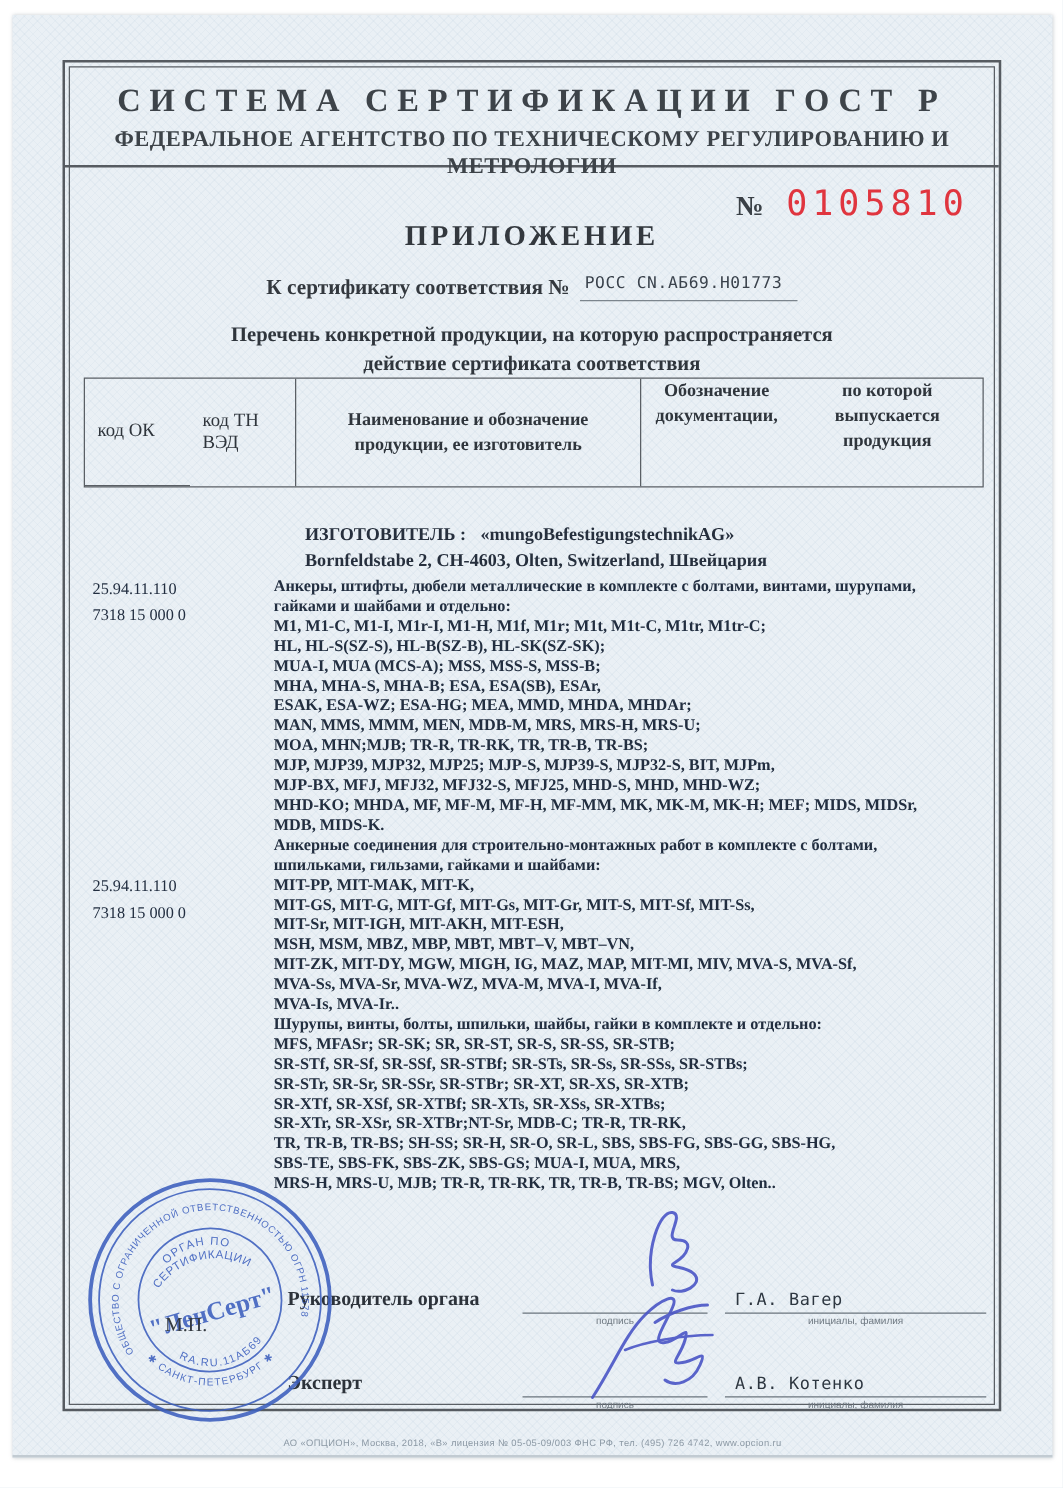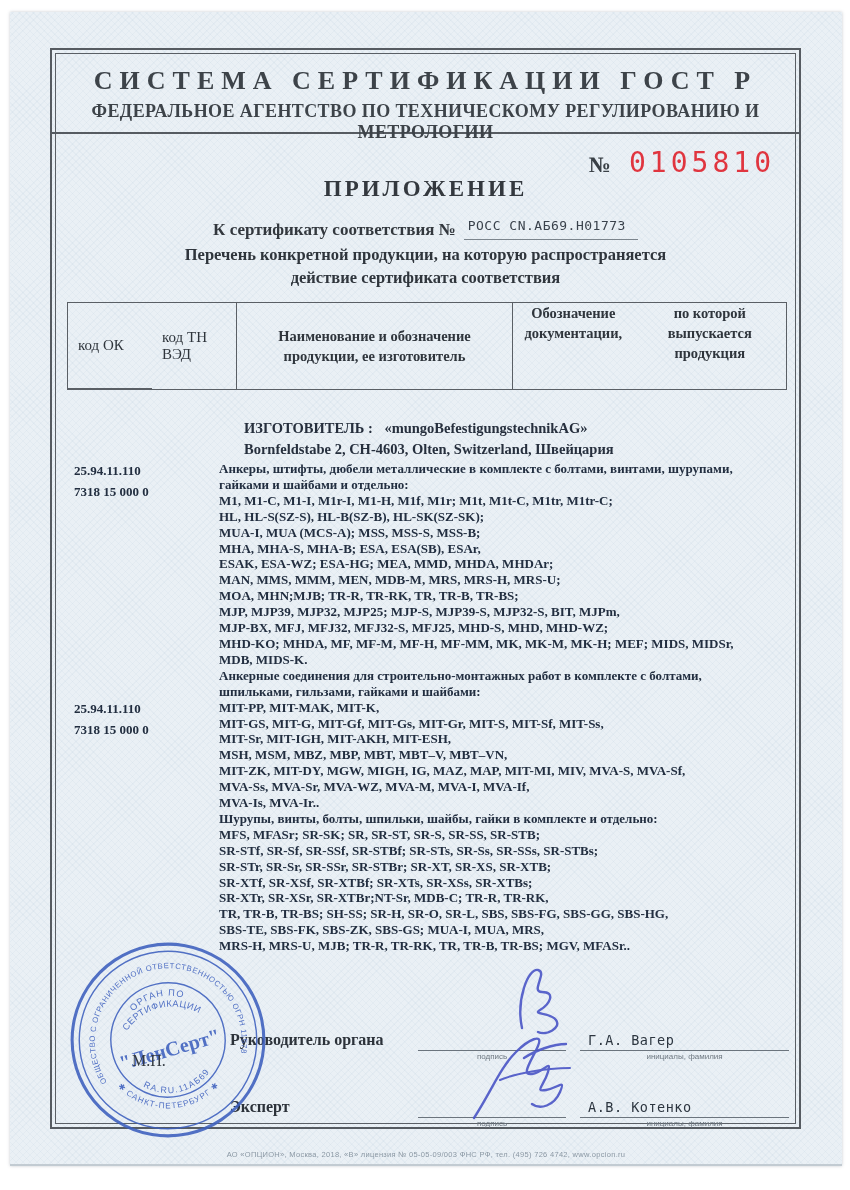--- a/index.html
+++ b/index.html
@@ -34,34 +34,34 @@
   .doc-title{position:absolute;top:126px;left:0;right:0;text-align:center;font-size:23px;font-weight:bold;letter-spacing:3px;color:#33383e;}
 
   .certline{position:absolute;top:170px;left:0;right:0;text-align:center;color:#33383e;}
   .certline .lbl{font-size:17px;font-weight:bold;}
   .certline .certnum{
     display:inline-block;vertical-align:baseline;position:relative;top:-5px;margin-left:4px;
     font-family:"DejaVu Sans Mono","Liberation Mono",monospace;font-size:13px;color:#3a424c;
     border-bottom:1px solid #7c858d;padding:0 12px 6px 4px;letter-spacing:0.5px;
   }
 
-  .subtitle{position:absolute;top:193px;left:0;right:0;text-align:center;font-weight:bold;font-size:16.5px;line-height:23px;color:#2f353c;}
+  .subtitle{position:absolute;top:206px;left:0;right:0;text-align:center;font-weight:bold;font-size:16.5px;line-height:23px;color:#2f353c;}
 
   .thead{position:absolute;left:15px;top:252px;width:718px;height:86px;border:1px solid #5a5f65;display:flex;}
   .thead .c1{width:168px;border-right:1px solid #5a5f65;display:flex;flex-direction:row;}
   .thead .c1 > div{flex:1;display:flex;align-items:center;padding-left:10px;font-size:15px;color:#2f353c;}
   .thead .c1 .c1a{border-bottom:1px solid #5a5f65;}
   .thead .c2{width:275px;border-right:1px solid #5a5f65;display:flex;flex-direction:column;justify-content:center;text-align:center;font-size:14.5px;line-height:20px;color:#2f353c;font-weight:600;}
   .thead .c3{flex:1;display:flex;flex-direction:row;justify-content:center;text-align:center;font-size:14.5px;line-height:20px;color:#2f353c;font-weight:600;}
 
   .manuf{position:absolute;left:192px;top:368px;font-size:14.5px;font-weight:bold;color:#262f3d;line-height:21px;}
 
   .pbody{position:absolute;left:167px;top:411px;width:575px;}
   .pline{font-size:13px;font-weight:bold;color:#222e40;line-height:15.9px;white-space:nowrap;}
-  .codes{position:absolute;left:22px;font-size:13px;font-weight:bold;color:#222e40;line-height:20.5px;white-space:nowrap;}
+  .codes{position:absolute;left:22px;font-size:13px;font-weight:normal;color:#222e40;line-height:20.5px;white-space:nowrap;}
   .codes1{top:411px;}
   .codes2{top:649px;}
 
   .sigrow{position:absolute;left:178px;right:10px;height:34px;}
   .sigrow1{top:981px;}
   .sigrow2{top:1048px;}
   .sig-label{position:absolute;left:0;top:0;font-size:16px;font-weight:bold;color:#2c323a;}
   .sig-line1{position:absolute;left:188px;top:19px;width:148px;border-bottom:1px solid #6b747d;}
   .sig-cap1{position:absolute;left:188px;top:21px;width:148px;text-align:center;font-family:"Liberation Sans","DejaVu Sans",sans-serif;font-size:8px;color:#6e7881;}
   .sig-name{position:absolute;left:358px;top:1px;font-family:"DejaVu Sans Mono","Liberation Mono",monospace;font-size:13.5px;color:#2d3640;letter-spacing:0.5px;}
@@ -156,21 +156,21 @@
           <div class="pline">MVA-Ss, MVA-Sr, MVA-WZ, MVA-M, MVA-I, MVA-If,</div>
           <div class="pline">MVA-Is, MVA-Ir..</div>
           <div class="pline">Шурупы, винты, болты, шпильки, шайбы,  гайки в комплекте и отдельно:</div>
           <div class="pline">MFS, MFASr;  SR-SK;  SR, SR-ST, SR-S, SR-SS, SR-STB;</div>
           <div class="pline">SR-STf, SR-Sf, SR-SSf, SR-STBf; SR-STs, SR-Ss, SR-SSs, SR-STBs;</div>
           <div class="pline">SR-STr, SR-Sr, SR-SSr, SR-STBr; SR-XT, SR-XS, SR-XTB;</div>
           <div class="pline">SR-XTf, SR-XSf, SR-XTBf; SR-XTs, SR-XSs, SR-XTBs;</div>
           <div class="pline">SR-XTr, SR-XSr, SR-XTBr;NT-Sr, MDB-C; TR-R, TR-RK,</div>
           <div class="pline">TR, TR-B, TR-BS; SH-SS; SR-H, SR-O, SR-L, SBS, SBS-FG, SBS-GG, SBS-HG,</div>
           <div class="pline">SBS-TE,  SBS-FK, SBS-ZK, SBS-GS; MUA-I, MUA, MRS,</div>
-          <div class="pline">MRS-H, MRS-U, MJB; TR-R, TR-RK, TR, TR-B, TR-BS; MGV, MFASr..</div>
+          <div class="pline">MRS-H, MRS-U, MJB; TR-R, TR-RK, TR, TR-B, TR-BS; MGV, Olten..</div>
         </div>
       </div>
 
     <div class="sigrow sigrow1">
       <span class="sig-label">Руководитель органа</span>
       <span class="sig-line1"></span>
       <span class="sig-cap1">подпись</span>
       <span class="sig-name">Г.А.  Вагер</span>
       <span class="sig-line2"></span>
       <span class="sig-cap2">инициалы, фамилия</span>

